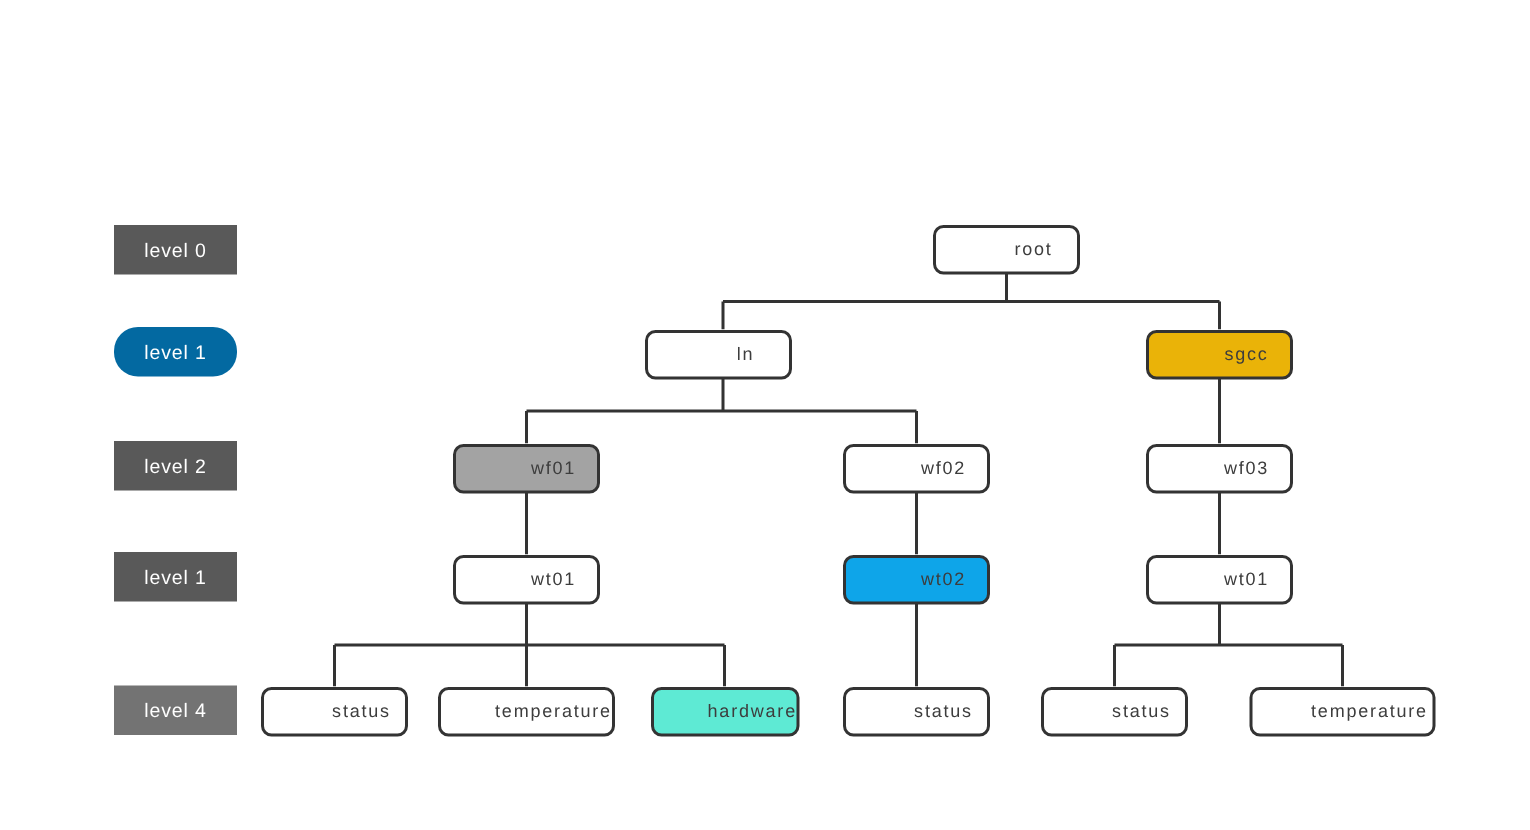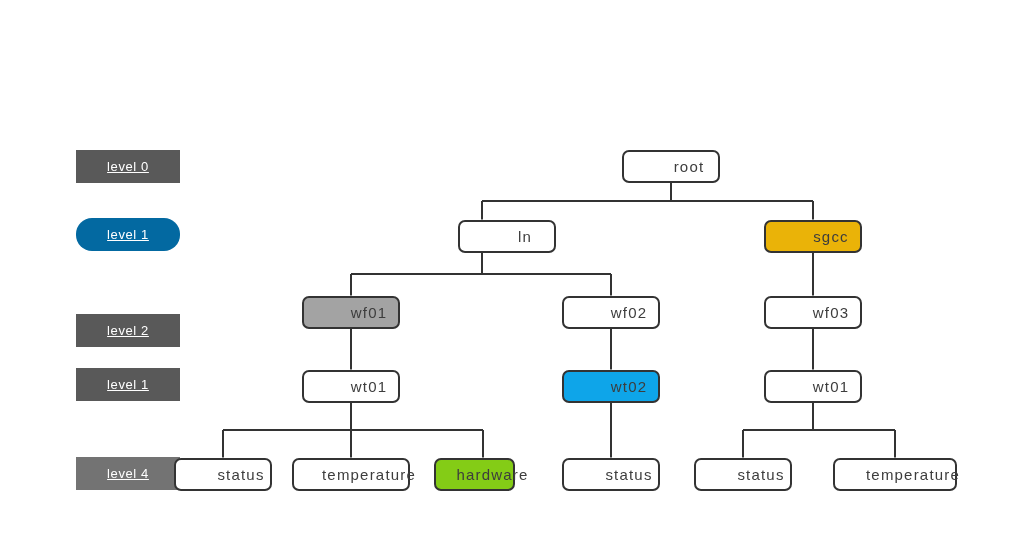--- a/index.html
+++ b/index.html
@@ -25,66 +25,65 @@
   .node {
     position: absolute;
     box-sizing: border-box;
     height: 33px;
     background: #ffffff;
     border: 2px solid #333333;
     border-radius: 7px;
     display: flex;
     align-items: center;
     justify-content: center;
-    font-size: 15px;
+    font-size: 12px;
     letter-spacing: 1.2px;
     color: #3d3d3d;
     white-space: nowrap;
     padding-left: 36px;
   }
   .level-label {
     position: absolute;
     box-sizing: border-box;
-    width: 104px;
+    width: 82px;
     height: 33px;
     background: #595959;
     color: #ffffff;
     display: flex;
     align-items: center;
     justify-content: center;
     font-size: 13px;
     letter-spacing: 0.6px;
     white-space: nowrap;
-    text-decoration: underline;
   }
 </style>
 </head>
 <body>
 
 <div id="canvas">
   <svg id="edges" xmlns="http://www.w3.org/2000/svg">
     <path id="edge-path" fill="none" d="M671 182.5 L671 201 M482 201 L813 201 M482 201 L482 219.5 M813 201 L813 219.5 M482 252.5 L482 274 M351 274 L611 274 M351 274 L351 295.5 M611 274 L611 295.5 M813 252.5 L813 295.5 M351 328.5 L351 369.5 M611 328.5 L611 369.5 M813 328.5 L813 369.5 M351 402.5 L351 430 M223 430 L483 430 M223 430 L223 457.5 M351 430 L351 457.5 M483 430 L483 457.5 M611 402.5 L611 457.5 M813 402.5 L813 430 M743 430 L895 430 M743 430 L743 457.5 M895 430 L895 457.5" stroke="#333333" stroke-width="2"></path>
   </svg>
   <div id="labels-layer">
       <div class="level-label" style="left: 76px; top: 149.5px; background: rgb(89, 89, 89); color: rgb(255, 255, 255);">level 0</div>
       <div class="level-label" style="left: 76px; top: 217.5px; background: #0369a1; color: rgb(255, 255, 255); border-radius: 16px;">level 1</div>
-      <div class="level-label" style="left: 76px; top: 293.5px; background: rgb(89, 89, 89); color: rgb(255, 255, 255); margin-top: 20px;">level 2</div>
+      <div class="level-label" style="left: 76px; top: 293.5px; background: rgb(89, 89, 89); color: rgb(255, 255, 255);">level 2</div>
       <div class="level-label" style="left: 76px; top: 367.5px; background: rgb(89, 89, 89); color: rgb(255, 255, 255);">level 1</div>
       <div class="level-label" style="left: 76px; top: 456.5px; background: #737373; color: rgb(255, 255, 255);">level 4</div>
     </div>
   <div id="nodes-layer">
       <div class="node" style="left: 622px; top: 149.5px; width: 98px; height: 33px; border-color: rgb(51, 51, 51); background: rgb(255, 255, 255); color: rgb(61, 61, 61);">root</div>
-      <div class="node" style="left: 458px; top: 219.5px; width: 98px; height: 33px; border-color: rgb(51, 51, 51); background: rgb(255, 255, 255); color: rgb(61, 61, 61);">ln</div>
+      <div class="node" style="left: 430px; top: 219.5px; width: 98px; height: 33px; border-color: rgb(51, 51, 51); background: rgb(255, 255, 255); color: rgb(61, 61, 61);">ln</div>
       <div class="node" style="left: 764px; top: 219.5px; width: 98px; height: 33px; border-color: rgb(51, 51, 51); background: #eab308; color: rgb(61, 61, 61);">sgcc</div>
       <div class="node" style="left: 302px; top: 295.5px; width: 98px; height: 33px; border-color: rgb(51, 51, 51); background: #a3a3a3; color: rgb(61, 61, 61);">wf01</div>
       <div class="node" style="left: 562px; top: 295.5px; width: 98px; height: 33px; border-color: rgb(51, 51, 51); background: rgb(255, 255, 255); color: rgb(61, 61, 61);">wf02</div>
       <div class="node" style="left: 764px; top: 295.5px; width: 98px; height: 33px; border-color: rgb(51, 51, 51); background: rgb(255, 255, 255); color: rgb(61, 61, 61);">wf03</div>
       <div class="node" style="left: 302px; top: 369.5px; width: 98px; height: 33px; border-color: rgb(51, 51, 51); background: rgb(255, 255, 255); color: rgb(61, 61, 61);">wt01</div>
       <div class="node" style="left: 562px; top: 369.5px; width: 98px; height: 33px; border-color: rgb(51, 51, 51); background: #0ea5e9; color: rgb(61, 61, 61);">wt02</div>
       <div class="node" style="left: 764px; top: 369.5px; width: 98px; height: 33px; border-color: rgb(51, 51, 51); background: rgb(255, 255, 255); color: rgb(61, 61, 61);">wt01</div>
       <div class="node" style="left: 174px; top: 457.5px; width: 98px; height: 33px; border-color: rgb(51, 51, 51); background: rgb(255, 255, 255); color: rgb(61, 61, 61);">status</div>
       <div class="node" style="left: 292px; top: 457.5px; width: 118px; height: 33px; border-color: rgb(51, 51, 51); background: rgb(255, 255, 255); color: rgb(61, 61, 61);">temperature</div>
-      <div class="node" style="left: 434px; top: 457.5px; width: 81px; height: 33px; border-color: rgb(51, 51, 51); background: #84cc16; color: rgb(61, 61, 61);">hardware</div>
+      <div class="node" style="left: 434px; top: 457.5px; width: 99px; height: 33px; border-color: rgb(51, 51, 51); background: #5eead4; color: rgb(61, 61, 61);">hardware</div>
       <div class="node" style="left: 562px; top: 457.5px; width: 98px; height: 33px; border-color: rgb(51, 51, 51); background: rgb(255, 255, 255); color: rgb(61, 61, 61);">status</div>
       <div class="node" style="left: 694px; top: 457.5px; width: 98px; height: 33px; border-color: rgb(51, 51, 51); background: rgb(255, 255, 255); color: rgb(61, 61, 61);">status</div>
       <div class="node" style="left: 833px; top: 457.5px; width: 124px; height: 33px; border-color: rgb(51, 51, 51); background: rgb(255, 255, 255); color: rgb(61, 61, 61);">temperature</div>
     </div>
 </div>
 
 </body></html>

